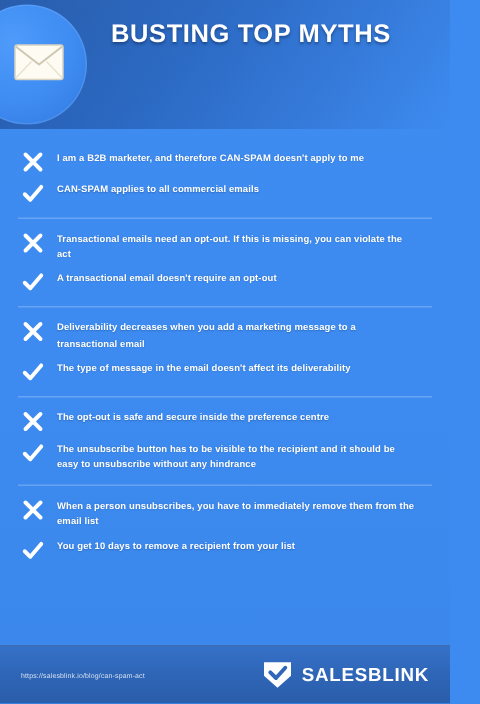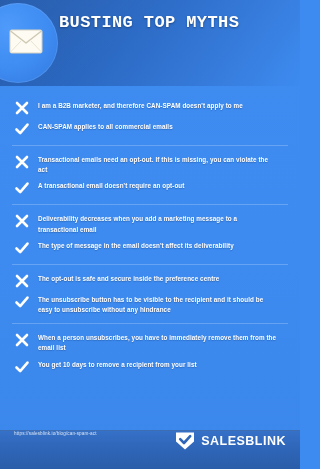--- a/index.html
+++ b/index.html
@@ -53,31 +53,30 @@
     align-items: center;
     justify-content: center;
   }
   .envelope-badge svg {
     margin-left: 16px;
     margin-top: 1px;
   }
 
   .header-title {
     position: absolute;
-    left: 59px;
+    left: 74px;
     top: 12px;
     right: 8px;
     color: #ffffff;
     font-size: 17px;
     font-weight: bold;
     line-height: 1.32;
     letter-spacing: 0.4px;
     text-transform: uppercase;
     text-shadow: 0 1px 2px rgba(12,40,85,0.55);
-    font-family: Liberation Mono, monospace;
   }
   .header-title .line {
     display: block;
     white-space: nowrap;
   }
 
   
   .myth-list {
     position: relative;
     padding: 9px 12px 0 12px;
@@ -121,21 +120,21 @@
 
   
   .footer {
     position: absolute;
     left: 0;
     right: 0;
     bottom: 0;
     height: 39px;
     background: linear-gradient(180deg, #3571c8 0%, #2f66b8 45%, #2a5da9 100%);
     display: flex;
-    align-items: flex-start;
+    align-items: center;
     justify-content: space-between;
     padding: 0 14px;
     box-sizing: border-box;
     border-top: 1px solid rgba(255,255,255,0.10);
   }
   .footer-url {
     color: rgba(255,255,255,0.80);
     font-size: 4.6px;
     letter-spacing: 0.12px;
     white-space: nowrap;

